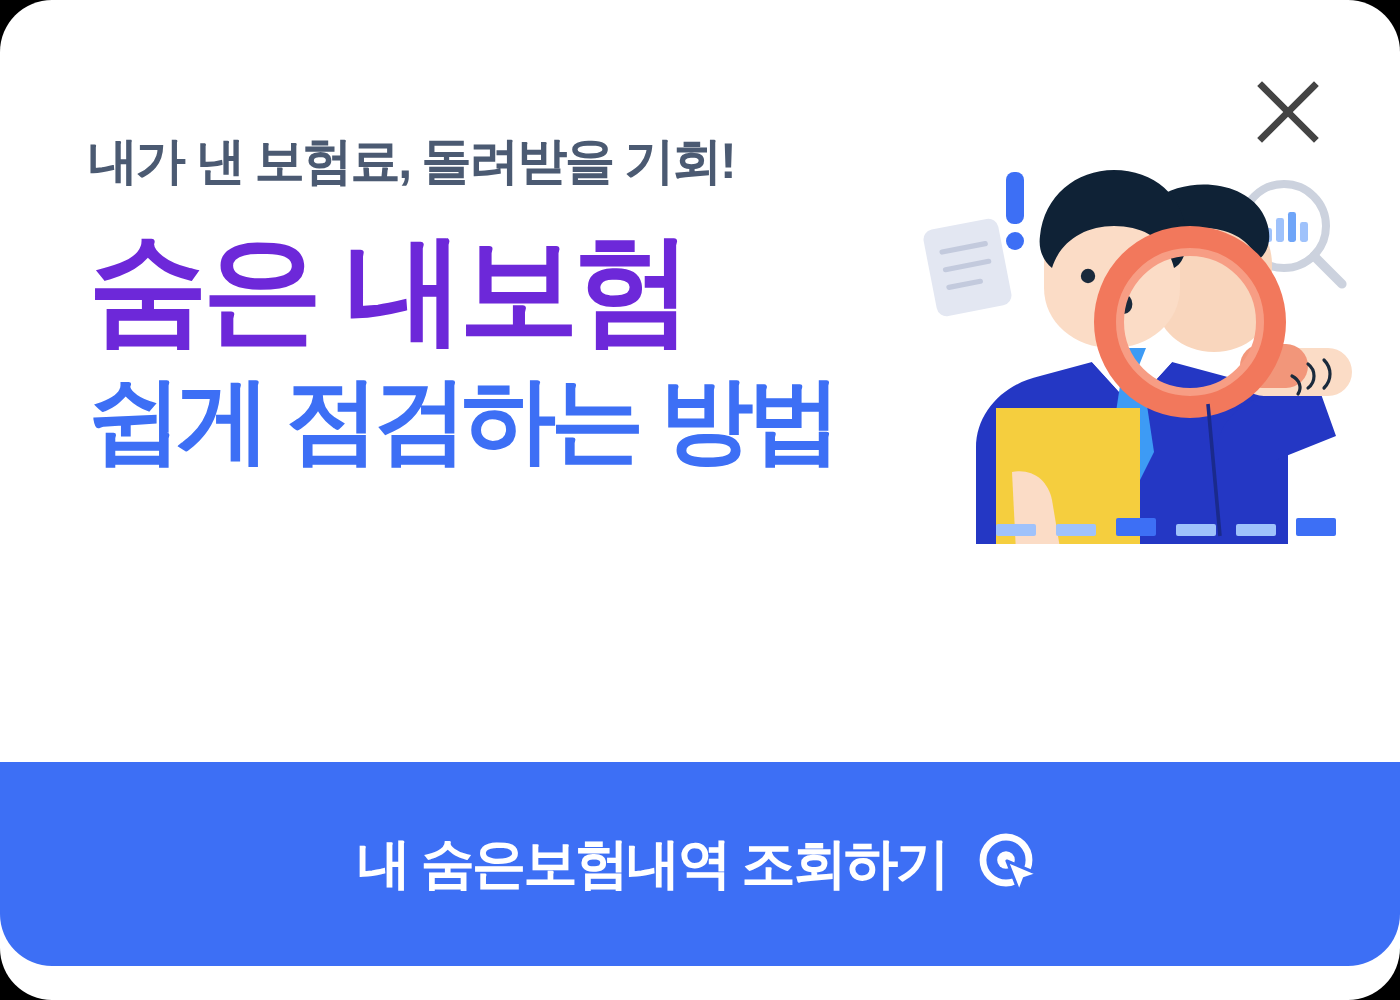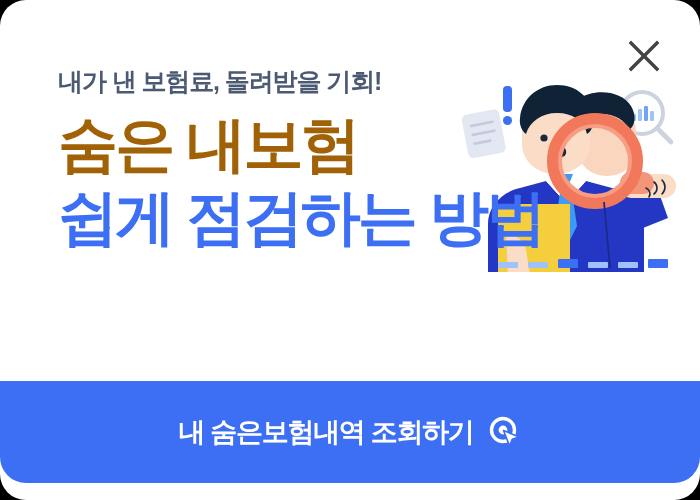--- a/index.html
+++ b/index.html
@@ -37,44 +37,44 @@
     align-items: center;
     justify-content: center;
     cursor: pointer;
     z-index: 40;
   }
   .close-btn svg { display: block; }
 
   
   .copy-block {
     position: absolute;
-    left: 58px;
+    left: 44px;
     top: 66px;
     z-index: 20;
   }
   .eyebrow {
     font-size: 25px;
     font-weight: 700;
     color: #4b5a72;
     letter-spacing: -1.1px;
     line-height: 1.25;
     white-space: nowrap;
     margin: 0 0 14px 0;
   }
   .headline-1 {
     font-size: 60px;
     font-weight: 900;
-    color: #a16207;
+    color: #6d28d9;
     letter-spacing: -2.8px;
     line-height: 1.12;
     white-space: nowrap;
     margin: 0;
   }
   .headline-2 {
-    font-size: 60px;
+    font-size: 47px;
     font-weight: 900;
     color: #3d6ff5;
     letter-spacing: -2.8px;
     line-height: 1.12;
     white-space: nowrap;
     margin: 6px 0 0 0;
   }
 
   
   .illustration {

